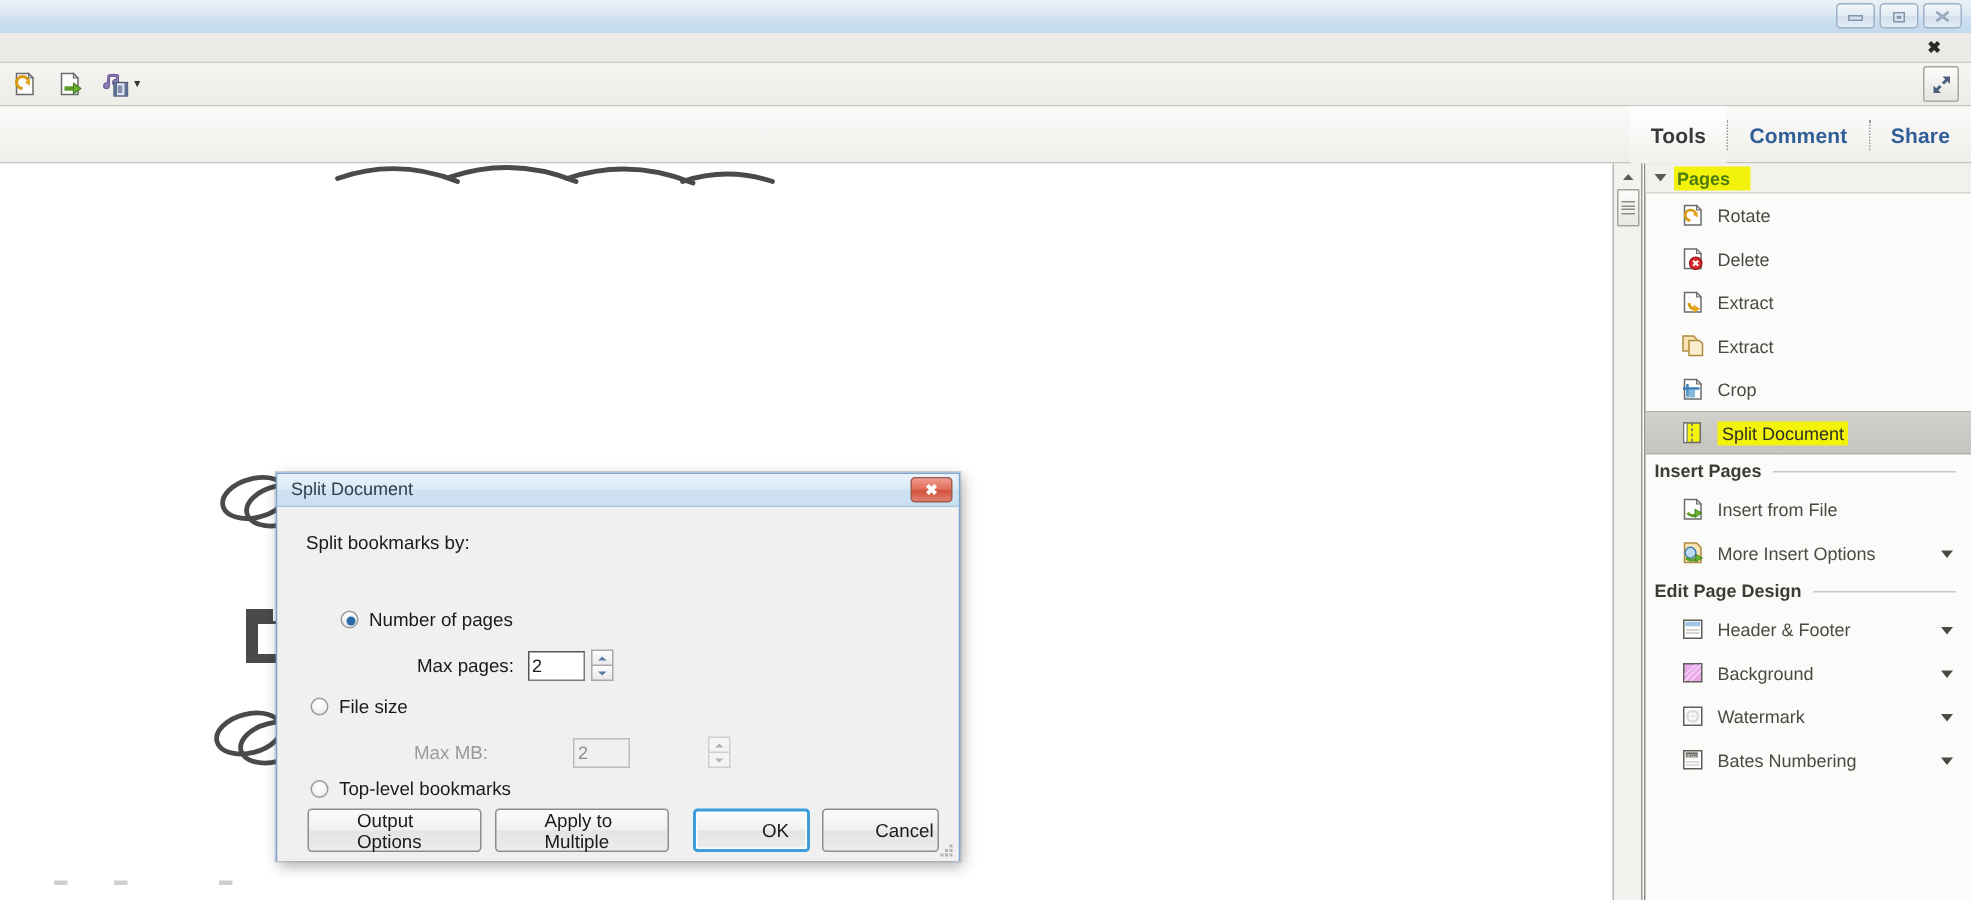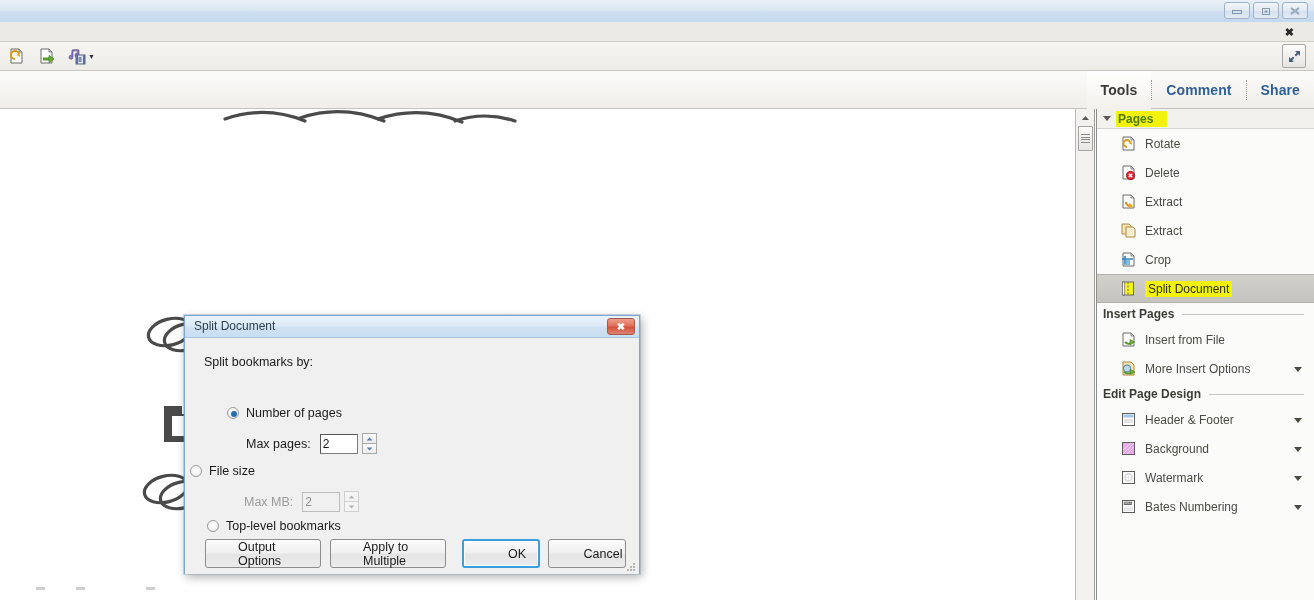--- a/index.html
+++ b/index.html
@@ -179,21 +179,21 @@
     background:radial-gradient(circle at 50% 35%,#ffffff 0%,#f2f2f2 60%,#e2e2e2 100%);
     margin-right:7px; position:relative; flex:0 0 12px;
   }
   .radio.on::after {
     content:''; position:absolute; left:3px; top:3px; width:6px; height:6px;
     border-radius:50%; background:#2b6ca8;
   }
   .radio-row .rl { font-size:12.5px; color:#1a1a1a; }
 
   .field-row { position:absolute; display:flex; align-items:center; }
-  .field-row .fl { font-size:12.5px; color:#1a1a1a; margin-right:9px; }
+  .field-row .fl { font-size:12.5px; color:#1a1a1a; margin-right:9px;margin-left:32px; }
   .field-row .fl.dim { color:#9b9b9b; }
   .txtbox {
     width:38px; height:20px;
     border:1px solid #7c7c7c; border-top-color:#565656; border-left-color:#565656;
     background:#ffffff; font-size:12px; color:#1a1a1a;
     padding:0 2px; line-height:18px;
   }
   .txtbox.dim { background:#f0f0f0; border-color:#bdbdbd; color:#8f8f8f; }
   .spin { margin-left:4px; width:15px; height:21px; display:flex; flex-direction:column; }
   .spin div {
@@ -539,26 +539,26 @@
               </svg>
           </div>
           <div>
             <svg width="7" height="4" viewBox="0 0 7 4">
                 <path d="M3.5,3.4 L0.6,0.6 L6.4,0.6 Z" fill="#5a7ba8"></path>
               </svg>
           </div>
         </span>
       </div>
 
-      <div class="radio-row" style="left:5px; top:126px;">
+      <div class="radio-row" style="left:22px; top:126px;">
         <span class="radio"></span>
         <span class="rl">File size</span>
       </div>
 
-      <div class="field-row" style="left:59px; top:153px;">
+      <div class="field-row" style="left:59px; top:153px;gap:48px;">
         <span class="fl dim">Max MB:</span>
         <input class="txtbox dim" disabled="" value="2" style="">
         <span class="spin dim">
           <div>
             <svg width="7" height="4" viewBox="0 0 7 4">
                 <path d="M3.5,0.6 L6.4,3.4 L0.6,3.4 Z" fill="#b4b4b4"></path>
               </svg>
           </div>
           <div>
             <svg width="7" height="4" viewBox="0 0 7 4">

